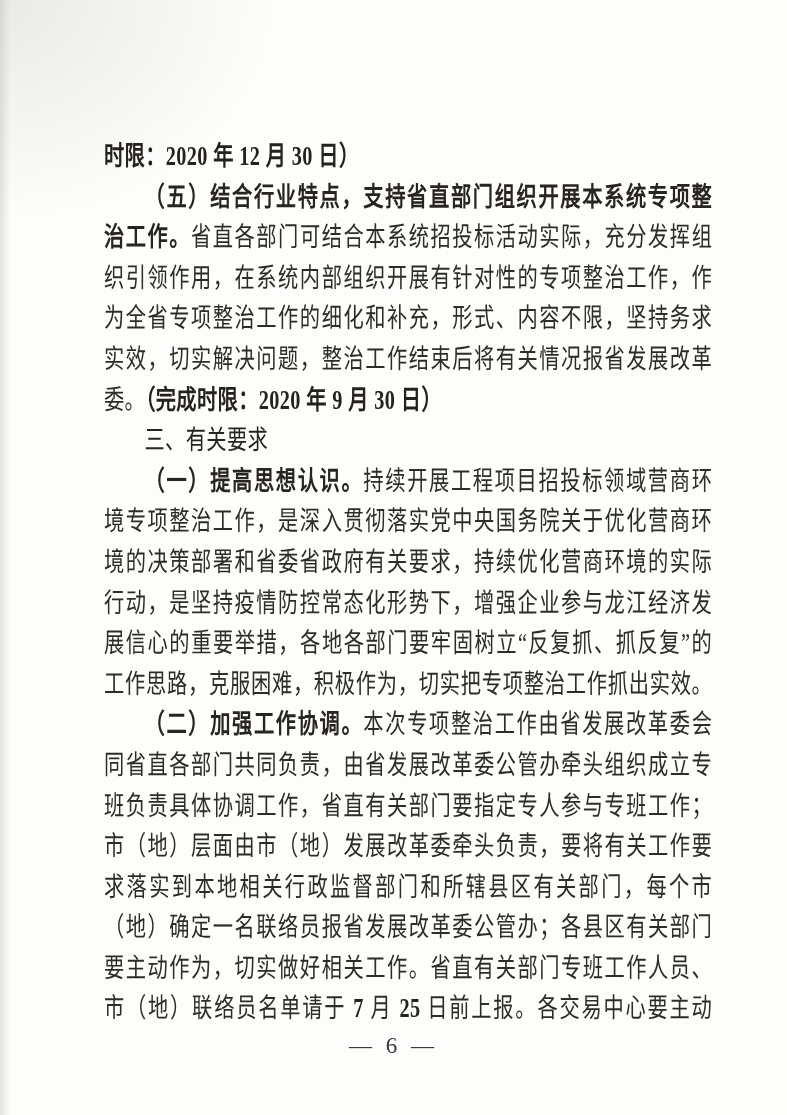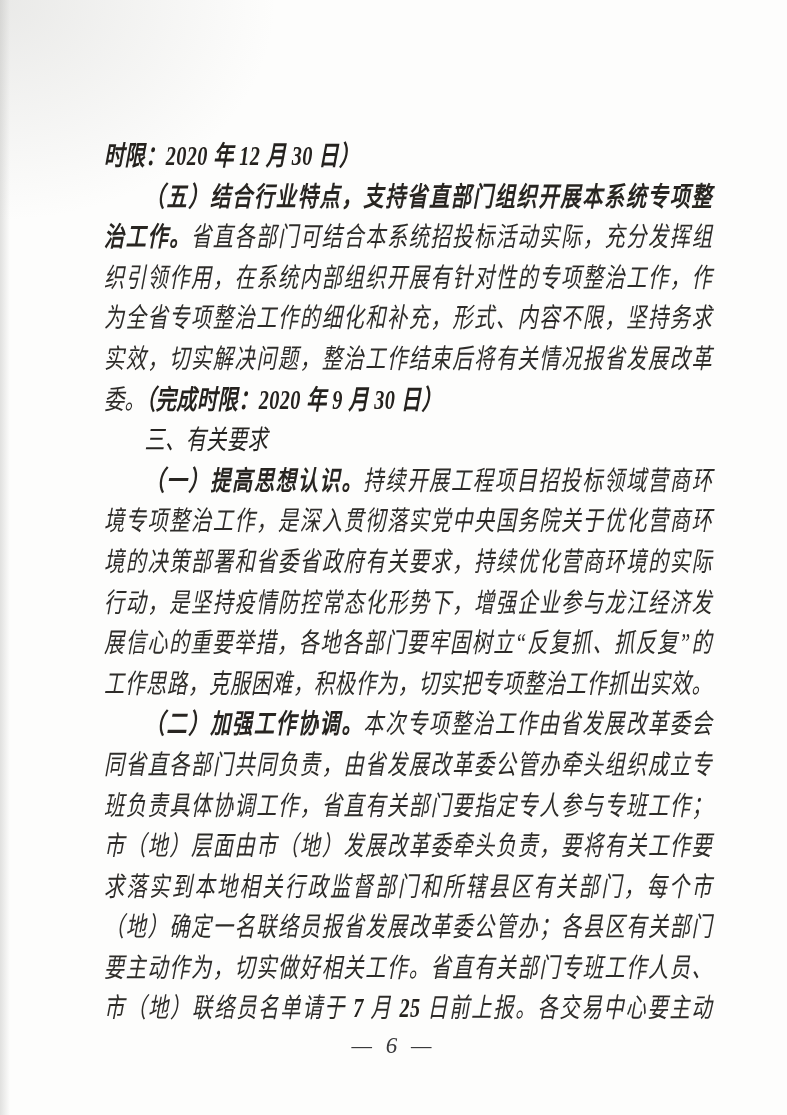--- a/index.html
+++ b/index.html
@@ -8,21 +8,20 @@
     background: #e9e9e9;
   }
   .page {
     position: relative;
     width: 787px;
     height: 1115px;
     background: #fdfdfc;
     overflow: hidden;
     font-family: "Liberation Serif", "DejaVu Serif", serif;
     color: #2e2c29;
-    font-style: italic;
   }
   
   .scan-shade-left {
     position: absolute;
     left: 0; top: 0; bottom: 0;
     width: 10px;
     background: linear-gradient(90deg, rgba(190,190,188,0.45), rgba(255,255,255,0));
     pointer-events: none;
   }
   .scan-shade-corner {

